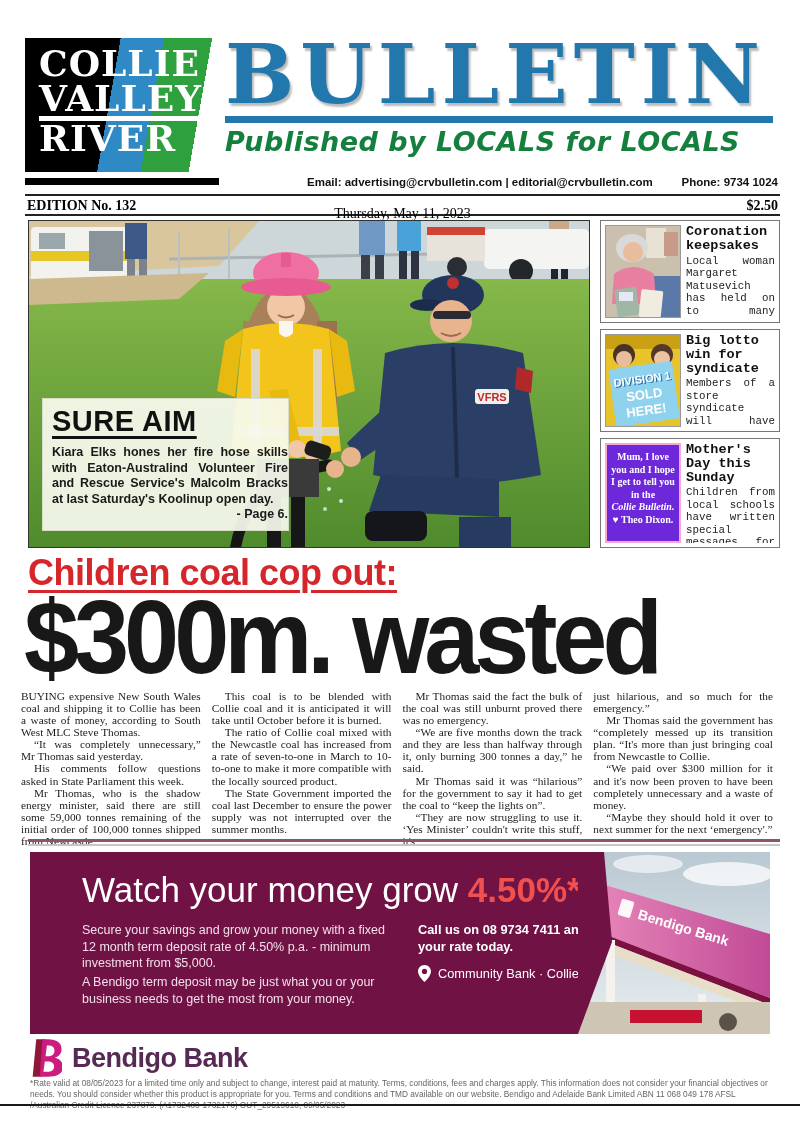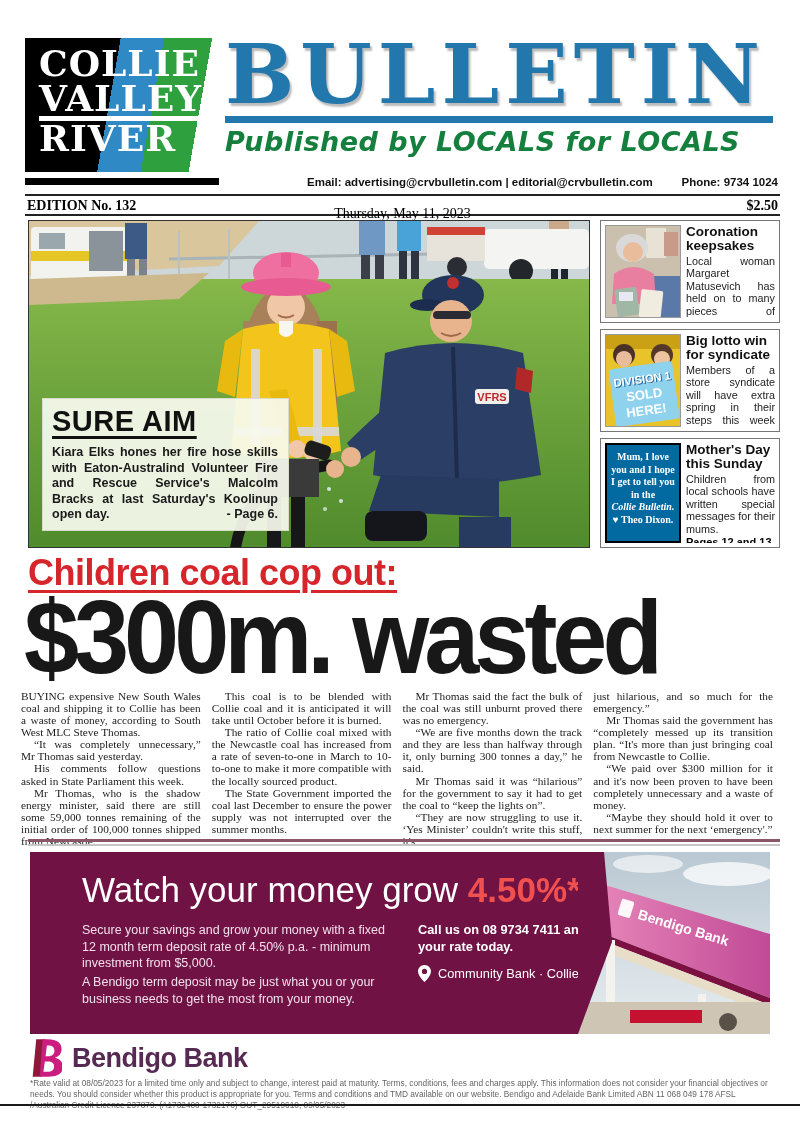--- a/index.html
+++ b/index.html
@@ -35,35 +35,35 @@
     font-family:"Liberation Serif", serif; font-size:14px; }
   .edition-bar .ed { position:absolute; left:2px; top:2px; font-weight:bold; }
   .edition-bar .date { position:absolute; left:0; right:0; text-align:center; top:10px; }
   .edition-bar .price { position:absolute; right:2px; top:2px; font-weight:bold; }
 
   
   .main-row { position:absolute; left:28px; top:220px; width:752px; height:330px; }
   .photo-frame { position:absolute; left:0; top:0; width:562px; height:328px;
     border:1px solid #333; background:#4d7c0f; overflow:hidden; }
   .caption-box { position:absolute; left:13px; bottom:16px; width:247px;
-    background:rgba(247,250,238,0.93); border:1px solid #d8dcc8; padding:6px 10px 7px 9px; }
+    background:rgba(247,250,238,0.93); border:1px solid #d8dcc8; padding:6px 0 7px 9px; }
   .caption-title { font-size:29px; font-weight:bold; letter-spacing:0.5px; color:#111;
     text-decoration:underline; text-decoration-thickness:3px; text-underline-offset:5px; margin-bottom:7px; }
   .caption-body { font-size:12.5px; font-weight:bold; color:#1a1a1a; text-align:justify; line-height:1.25; }
   .caption-page { float:right; font-weight:bold; }
 
   .sidebar { position:absolute; left:572px; top:0; width:180px; }
   .side-box { border:1px solid #777; background:#fff; padding:4px; margin-bottom:6px; height:103px; }
   .side-inner { display:flex; gap:5px; height:100%; }
   .thumb { width:76px; height:100%; flex:0 0 76px; border:1px solid #999; overflow:hidden; }
-  .side-text { flex:1; overflow:hidden; }
+  .side-text { flex:1; overflow:hidden;font-family:Liberation Mono, monospace; }
   .side-title { font-size:13.5px; font-weight:bold; line-height:1.02; color:#111; margin-bottom:2px; }
   .side-body { font-size:10.8px; line-height:1.16; text-align:justify; color:#222; }
   .side-page-block { font-weight:bold; font-size:11px; margin-top:1px; }
-  .pink-note { width:76px; flex:0 0 76px; background:#0369a1; border:2px solid #000000;
+  .pink-note { width:76px; flex:0 0 76px; background:#6d28d9; border:2px solid #f9a8d4;
     color:#fff; font-family:"Liberation Serif", serif; font-weight:bold;
     font-size:10px; line-height:1.25; text-align:center; padding:6px 3px; }
   .pink-note .it { font-style:italic; }
 
   
   .kicker { position:absolute; left:28px; top:552px; color:#d6252b; font-weight:bold;
     font-size:36px; letter-spacing:-0.5px;
     text-decoration:underline; text-decoration-thickness:3px; text-underline-offset:5px; }
   .big-head { position:absolute; left:24px; top:590px; width:760px; color:#181818;
     font-weight:bold; font-size:99px; letter-spacing:-5px; line-height:0.92;

